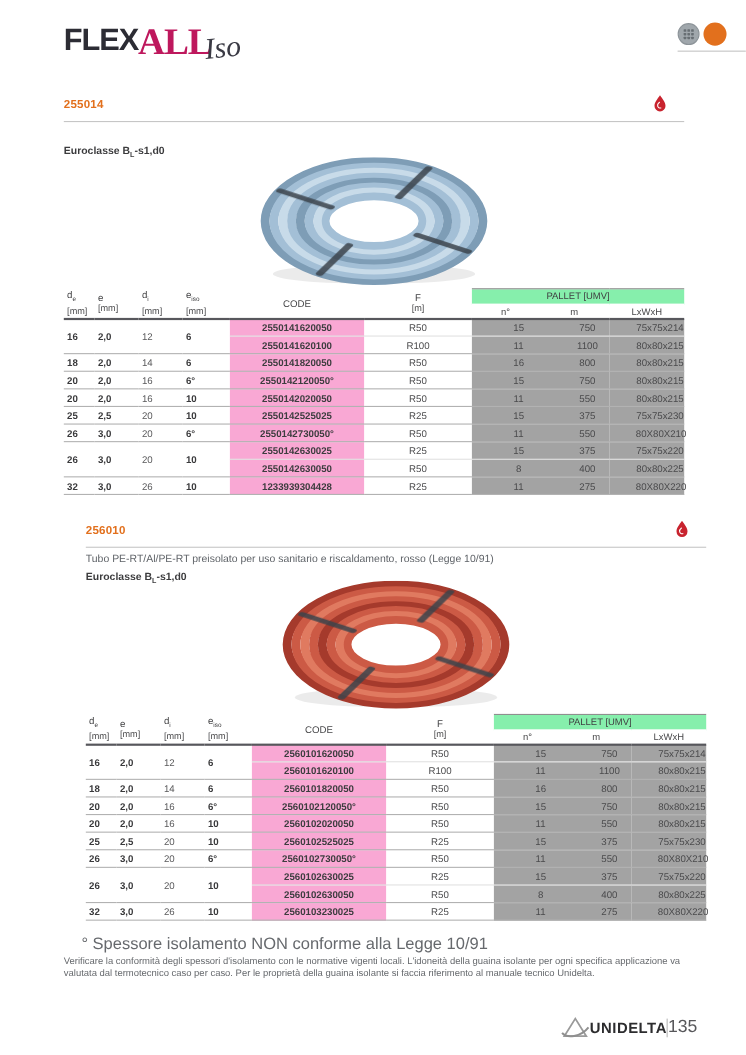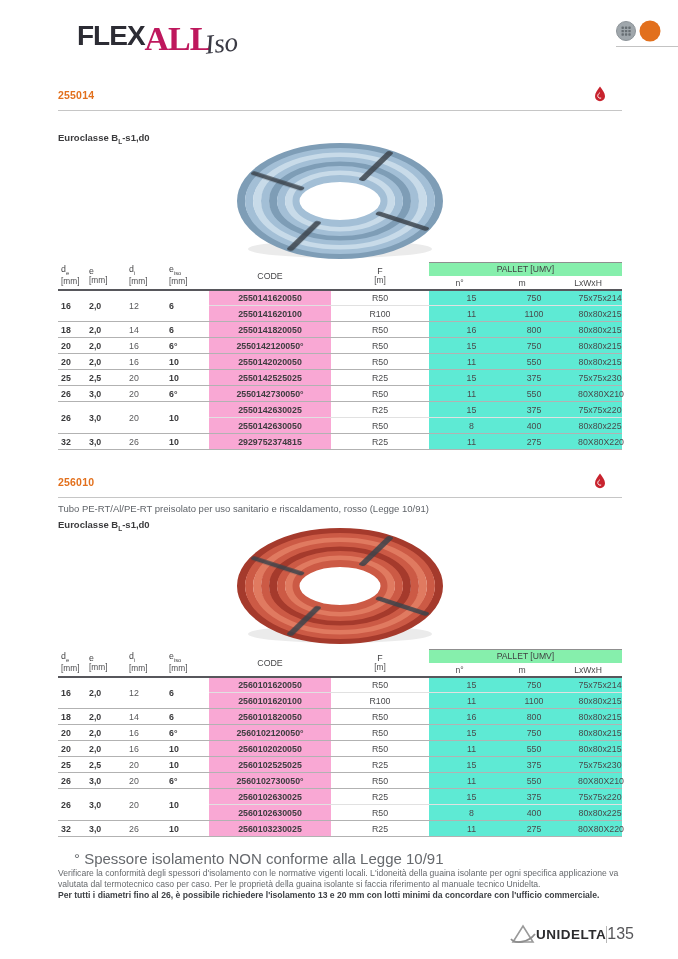--- a/index.html
+++ b/index.html
@@ -2,21 +2,21 @@
 <html><head>
 <meta charset="utf-8">
 <style>
   * { margin:0; padding:0; box-sizing:border-box; }
   html,body { width:678px; height:959px; }
   body { background:#ffffff; font-family:"Liberation Sans", sans-serif; color:#414143; position:relative; overflow:hidden; }
 
   .abs { position:absolute; }
 
   
-  .logo { left:58px; top:20px; display:flex; align-items:flex-start;margin-left:19px; }
+  .logo { left:58px; top:20px; display:flex; align-items:flex-start; }
   .logo .flex { font-size:28px; font-weight:800; letter-spacing:-1px; color:#2c2c34; }
   .logo .all  { font-size:34px; font-weight:800; letter-spacing:-1px; color:#be185d;font-family:Liberation Serif, serif; }
   .logo .iso  { font-family:"Liberation Serif", serif; font-style:italic; font-size:27px; color:#3a3a44;
                 margin-left:-6px; margin-top:8px; transform:rotate(-6deg); }
 
   .corner { right:8px; top:19px; width:68px; height:30px; }
   .corner-line { right:0; top:46px; width:62px; height:1px; background:#c3c3c3; }
 
   
   .section { left:58px; width:564px; }
@@ -39,21 +39,21 @@
   th.hcell .unit { display:block; font-size:8.3px; line-height:9px; color:#4c4c4e; }
   th.hcenter { text-align:center; padding-left:0; }
   th.pallet-band { background:#86efac; border-top:1px solid #8f8f8f; border-bottom:2px solid #ffffff;
                    font-size:8.6px; height:14px; color:#3f3f41; font-weight:400; }
   tr.subhead th { height:13px; font-size:8.6px; border-bottom:2px solid #57575c; background:#fff; }
   tbody td { height:16px; text-align:center; color:#4a4a4c; }
   td.c-de, td.c-e, td.c-di, td.c-eiso { text-align:left; padding-left:3px; }
   td.c-de, td.c-e, td.c-eiso { font-weight:700; color:#3a3a3c; }
   td.c-di { color:#58585a; }
   td.c-code { font-weight:600; color:#3d3d3f; background:#f9a8d4; }
-  td.c-n, td.c-m, td.c-lwh { background:#5eead4;padding-left:24px; }
+  td.c-n, td.c-m, td.c-lwh { background:#a3a3a3;padding-left:24px; }
   tr.group-start td { border-top:1px solid #b2b2b2; }
   tr.sub-row td { border-top:1px solid #e1e1e1; }
   tbody { border-bottom:1px solid #b2b2b2; }
 
   
   .footnote { left:74px; top:850px; font-size:15px; color:#66696d; }
   .notes { left:58px; top:868px; width:566px; font-size:8.6px; line-height:11px; color:#66696d; }
   .notes .strong { font-weight:700; color:#3e4145; }
   .footer { right:44px; top:923px; display:flex; align-items:center; gap:0; }
   .footer .brand { font-size:13.5px; font-weight:800; letter-spacing:.5px; color:#2c2c2e; }
@@ -261,31 +261,31 @@
           <td class="c-f">R50</td>
           <td class="c-n">8</td>
           <td class="c-m">400</td>
           <td class="c-lwh">80x80x225</td>
         </tr>
         <tr class="group-start">
           <td rowspan="1" class="c-de">32</td>
           <td rowspan="1" class="c-e">3,0</td>
           <td rowspan="1" class="c-di">26</td>
           <td rowspan="1" class="c-eiso">10</td>
-          <td class="c-code">2929752374815</td>
+          <td class="c-code">1233939304428</td>
           <td class="c-f">R25</td>
           <td class="c-n">11</td>
           <td class="c-m">275</td>
           <td class="c-lwh">80X80X220</td>
         </tr>
       </tbody>
   </table>
 </div>
 
-<div class="abs section" style="top:476px; height:372px;">
+<div class="abs section" style="top:476px; height:372px;margin-left:20px;">
   <div class="abs sec-code" style="top:0;">256010</div>
   <div class="abs flame">
     <svg width="12" height="16" viewBox="0 0 24 32">
       <path d="M12 1c5 7.5 10 12.5 10 19.5A10 10 0 1 1 2 20.5C2 13.5 7 8.5 12 1z" fill="#c8232e"></path>
       <path d="M11 14c-2.6 2-3.9 4.4-3.2 7 .7 2.6 3.3 4 5.8 3.3" stroke="#ffffff" stroke-width="2" fill="none" stroke-linecap="round"></path>
     </svg>
   </div>
   <div class="abs sec-rule"></div>
   <div class="abs sec-desc">Tubo PE-RT/Al/PE-RT preisolato per uso sanitario e riscaldamento, rosso (Legge 10/91)</div>
   <div class="abs sec-euro">
@@ -465,21 +465,20 @@
           <td class="c-m">275</td>
           <td class="c-lwh">80X80X220</td>
         </tr>
       </tbody>
   </table>
 </div>
 
 <div class="abs footnote">° Spessore isolamento NON conforme alla Legge 10/91</div>
 <div class="abs notes">
   <p>Verificare la conformità degli spessori d'isolamento con le normative vigenti locali. L'idoneità della guaina isolante per ogni specifica applicazione va valutata dal termotecnico caso per caso. Per le proprietà della guaina isolante si faccia riferimento al manuale tecnico Unidelta.</p>
-  <p class="strong">Per tutti i diametri fino al 26, è possibile richiedere l'isolamento 13 e 20 mm con lotti minimi da concordare con l'ufficio commerciale.</p>
 </div>
 
 <div class="abs footer">
   <svg width="26" height="22" viewBox="0 0 26 22">
     <path d="M3 19 L13 3 L23 19 Z" fill="none" stroke="#9a9a9a" stroke-width="1.6"></path>
     <path d="M1 16 C5 21 18 20 25 11" fill="none" stroke="#8f8f8f" stroke-width="1.8"></path>
   </svg>
   <span class="brand">UNIDELTA</span>
   <span class="divider"></span>
   <span class="pnum">135</span>

